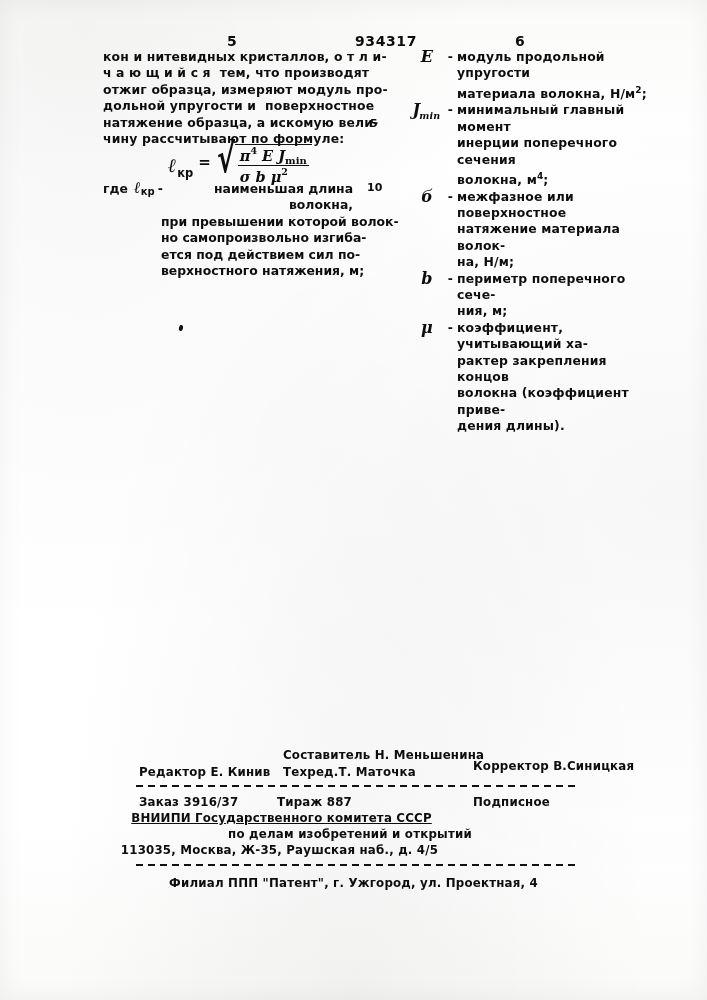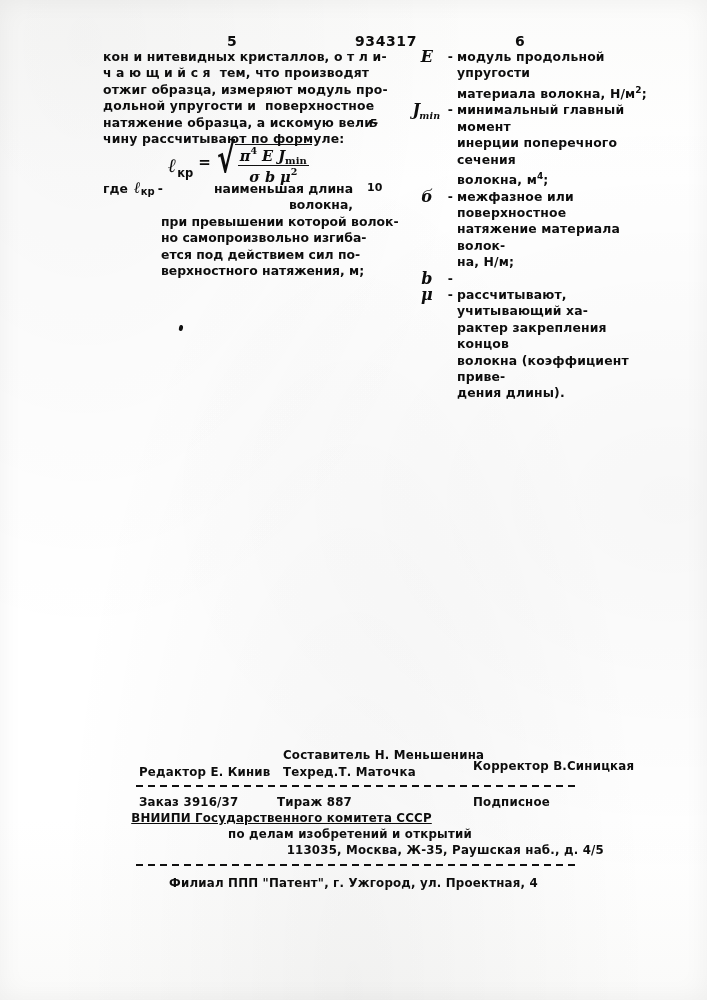--- a/index.html
+++ b/index.html
@@ -152,21 +152,21 @@
     display: flex;
     flex-direction: column;
     justify-content: center;
     border-top: 1.6px solid #111;
     padding: 0 3px;
     margin-top: 2px;
   }
   .f-num, .f-den {
     font-family: "DejaVu Serif", serif;
     font-size: 14.5px;
-    text-align: center;
+    text-align: left;
     white-space: nowrap;
     padding: 1px 2px 0 2px;
   }
   .f-den {
     border-top: 1.6px solid #111;
     margin-top: 1px;
     padding-top: 1px;
   }
   .f-num sup, .f-den sup {
     font-size: 9.5px;
@@ -356,23 +356,22 @@
     top: 79px;
     width: 700px;
     text-align: center;
     white-space: pre;
   }
   .f-addr {
     position: absolute;
     left: 0;
     top: 95px;
     width: 559px;
-    text-align: right;
-    white-space: pre;
-    padding-left: 45px;
+    text-align: center;
+    white-space: pre;
   }
   .f-branch {
     position: absolute;
     left: 0;
     top: 128px;
     width: 707px;
     text-align: center;
     white-space: pre;
   }
 </style>
@@ -447,26 +446,28 @@
       <span class="def-sym serif-sym">б</span>
       <span class="def-dash">-</span>
       <span class="def-text"><span>межфазное или поверхностное</span>
 <span>натяжение материала волок-
 на, Н/м;</span></span>
     </div>
 
     <div class="def">
       <span class="def-sym serif-sym">b</span>
       <span class="def-dash">-</span>
+      <span class="def-text"><span>периметр поперечного сече-</span>
+<span>ния, м;</span></span>
     </div>
 
     <div class="def">
       <span class="def-sym serif-sym">μ</span>
       <span class="def-dash">-</span>
-      <span class="def-text"><span>рассчитывают, учитывающий ха-</span>
+      <span class="def-text"><span>коэффициент, учитывающий ха-</span>
 <span>рактер закрепления концов
 волокна (коэффициент приве-
 дения длины).</span></span>
     </div>
 
   </div>
 
   <div class="speck"></div>
 
   <div class="footer">

